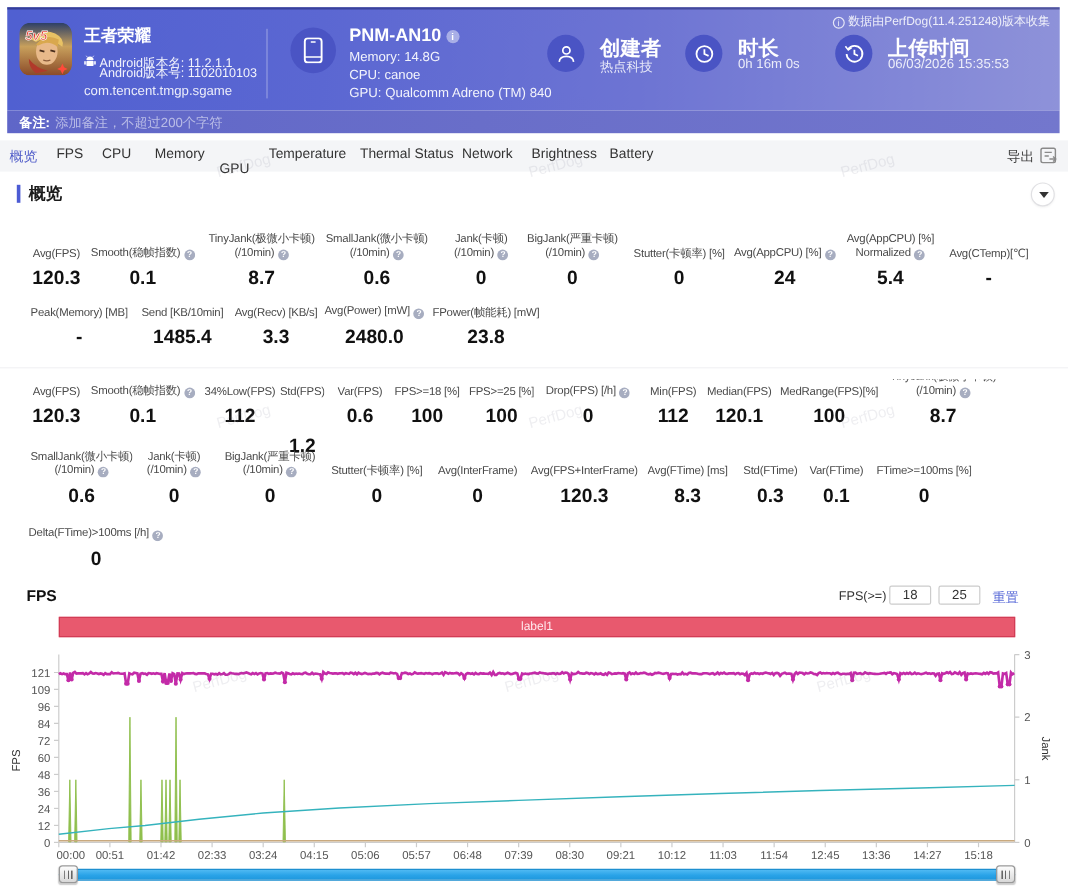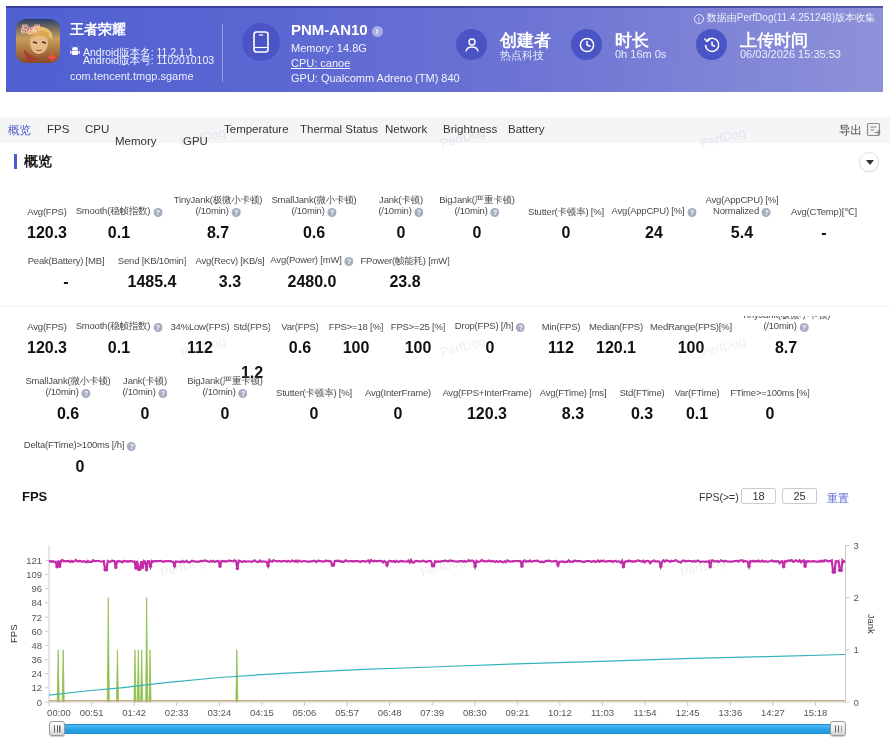--- a/index.html
+++ b/index.html
@@ -21,21 +21,21 @@
   .ver-line2 { position:absolute; left:77px; top:46px; font-size:10.5px; color:rgba(255,255,255,0.92); }
   .pkg-name { position:absolute; left:64px; top:62px; font-size:11px; color:rgba(255,255,255,0.88); }
   #header-divider { position:absolute; left:216px; top:16px; width:1px; height:58px; background:rgba(255,255,255,0.35); }
   .hdr-circle { position:absolute; border-radius:50%; background:#4a54c4; }
   .hdr-circle svg { position:absolute; left:50%; top:50%; transform:translate(-50%,-50%); }
   #device-circle { left:236px; top:15px; width:38px; height:38px; }
   .device-name { position:absolute; left:285px; top:13px; font-size:15px; font-weight:bold; color:#fff; }
   .info-badge { display:inline-block; width:11px; height:11px; background:rgba(255,255,255,0.45); color:#fff;
     border-radius:50%; font-size:8px; line-height:11px; text-align:center; font-weight:bold; vertical-align:1px; margin-left:4px; }
   .device-line1 { position:absolute; left:285px; top:34px; font-size:11px; color:rgba(255,255,255,0.92); }
-  .device-line2 { position:absolute; left:285px; top:49px; font-size:11px; color:rgba(255,255,255,0.92);text-decoration:underline; }
+  .device-line2 { position:absolute; left:285px; top:49px; font-size:11px; color:rgba(255,255,255,0.92); }
   .device-line3 { position:absolute; left:285px; top:64px; font-size:11px; color:rgba(255,255,255,0.92); }
   #creator-circle { left:450px; top:21px; width:31px; height:31px; }
   #duration-circle { left:565px; top:21px; width:31px; height:31px; }
   #upload-circle { left:690px; top:21px; width:31px; height:31px; }
   .hdr-item-label { position:absolute; font-size:17px; font-weight:bold; color:#fff; top:21px; }
   .hdr-item-value { position:absolute; font-size:11px; color:rgba(255,255,255,0.85); top:40px; }
   #creator-label { left:494px; } #creator-value { left:494px; }
   #duration-label { left:609px; } #duration-value { left:609px; }
   #upload-label { left:734px; } #upload-value { left:734px; }
 
@@ -172,33 +172,37 @@
       <svg width="17" height="17" viewBox="0 0 17 17">
         <path d="M3.2 4.5 A 6.6 6.6 0 1 1 2 8.5" fill="none" stroke="#fff" stroke-width="1.5"></path>
         <path d="M1 2 L3.4 5.2 L6.2 3.2" fill="none" stroke="#fff" stroke-width="1.3"></path>
         <path d="M8.5 5 L8.5 8.5 L11.5 10" fill="none" stroke="#fff" stroke-width="1.5"></path>
       </svg>
     </div>
     <div class="hdr-item-label" id="upload-label">上传时间</div>
     <div class="hdr-item-value" id="upload-value">06/03/2026 15:35:53</div>
   </div>
 
+  <div id="note-bar">
+    <div id="note-label">备注:</div>
+    <div id="note-placeholder">添加备注，不超过200个字符</div>
+  </div>
 
   <div id="navbar">
     <div id="export-btn">导出</div>
     <svg id="export-icon" viewBox="0 0 15 15">
       <rect x="1.5" y="1.5" width="12" height="12" rx="1.5" fill="none" stroke="#8a8a8a" stroke-width="1.2"></rect>
       <line x1="4.5" y1="5" x2="10.5" y2="5" stroke="#8a8a8a" stroke-width="1.1"></line>
       <line x1="4.5" y1="8" x2="8" y2="8" stroke="#8a8a8a" stroke-width="1.1"></line>
       <path d="M8.5 10.5 L13.5 10.5 M11.5 8.5 L13.8 10.5 L11.5 12.5" fill="none" stroke="#8a8a8a" stroke-width="1.1"></path>
     </svg>
   <div class="nav-item active" style="left: 8px;">概览</div>
       <div class="nav-item" style="left: 47px;">FPS</div>
       <div class="nav-item" style="left: 85px;">CPU</div>
-      <div class="nav-item" style="left: 115px; margin-top: 12px;">Memory</div>
+      <div class="nav-item" style="left: 129px;">Memory</div>
       <div class="nav-item" style="left: 183px; margin-top: 12px;">GPU</div>
       <div class="nav-item" style="left: 224px;">Temperature</div>
       <div class="nav-item" style="left: 300px;">Thermal Status</div>
       <div class="nav-item" style="left: 385px;">Network</div>
       <div class="nav-item" style="left: 443px;">Brightness</div>
       <div class="nav-item" style="left: 508px;">Battery</div>
     </div>
 
   <div id="ov-title-bar"></div>
   <div id="ov-title">概览</div>
@@ -267,21 +271,21 @@
         <div class="mcell" style="left: 824px;">
           <div class="mlabel" style="height: 23px;">
             <div class="ln">Avg(CTemp)[℃]</div>
           </div>
           <div class="mvalue">-</div>
         </div>
       </div>
       <div class="mrow" style="top: 255px;">
         <div class="mcell" style="left: 66px;">
           <div class="mlabel" style="height: 11px;">
-            <div class="ln">Peak(Battery) [MB]</div>
+            <div class="ln">Peak(Memory) [MB]</div>
           </div>
           <div class="mvalue">-</div>
         </div>
         <div class="mcell" style="left: 152px;">
           <div class="mlabel" style="height: 11px;">
             <div class="ln">Send [KB/10min]</div>
           </div>
           <div class="mvalue">1485.4</div>
         </div>
         <div class="mcell" style="left: 230px;">
@@ -452,20 +456,21 @@
         </div>
       </div>
     </div>
   <div id="group-divider"></div>
 
   <div id="fps-title">FPS</div>
   <div id="fps-threshold-label">FPS(&gt;=)</div>
   <input id="fps-input-1" class="fps-input" value="18" style="">
   <input id="fps-input-2" class="fps-input" value="25" style="">
   <div id="fps-reset">重置</div>
+  <div id="region-banner">label1</div>
 
   <div id="chart-box"><svg width="890" height="184" viewBox="0 0 890 184">
         <line x1="49" y1="9.5" x2="49" y2="166" stroke="#ccc" stroke-width="1"></line>
         <line x1="845.5" y1="9.5" x2="845.5" y2="166" stroke="#ccc" stroke-width="1"></line>
         <line x1="49" y1="166" x2="845.5" y2="166" stroke="#ccc" stroke-width="1"></line>
         <line x1="45" y1="166" x2="49" y2="166" stroke="#ccc" stroke-width="1"></line>
         <text x="42" y="169.5" font-size="9.5" fill="#555" text-anchor="end">0</text>
         <line x1="45" y1="151.84" x2="49" y2="151.84" stroke="#ccc" stroke-width="1"></line>
         <text x="42" y="155.34" font-size="9.5" fill="#555" text-anchor="end">12</text>
         <line x1="45" y1="137.68" x2="49" y2="137.68" stroke="#ccc" stroke-width="1"></line>

